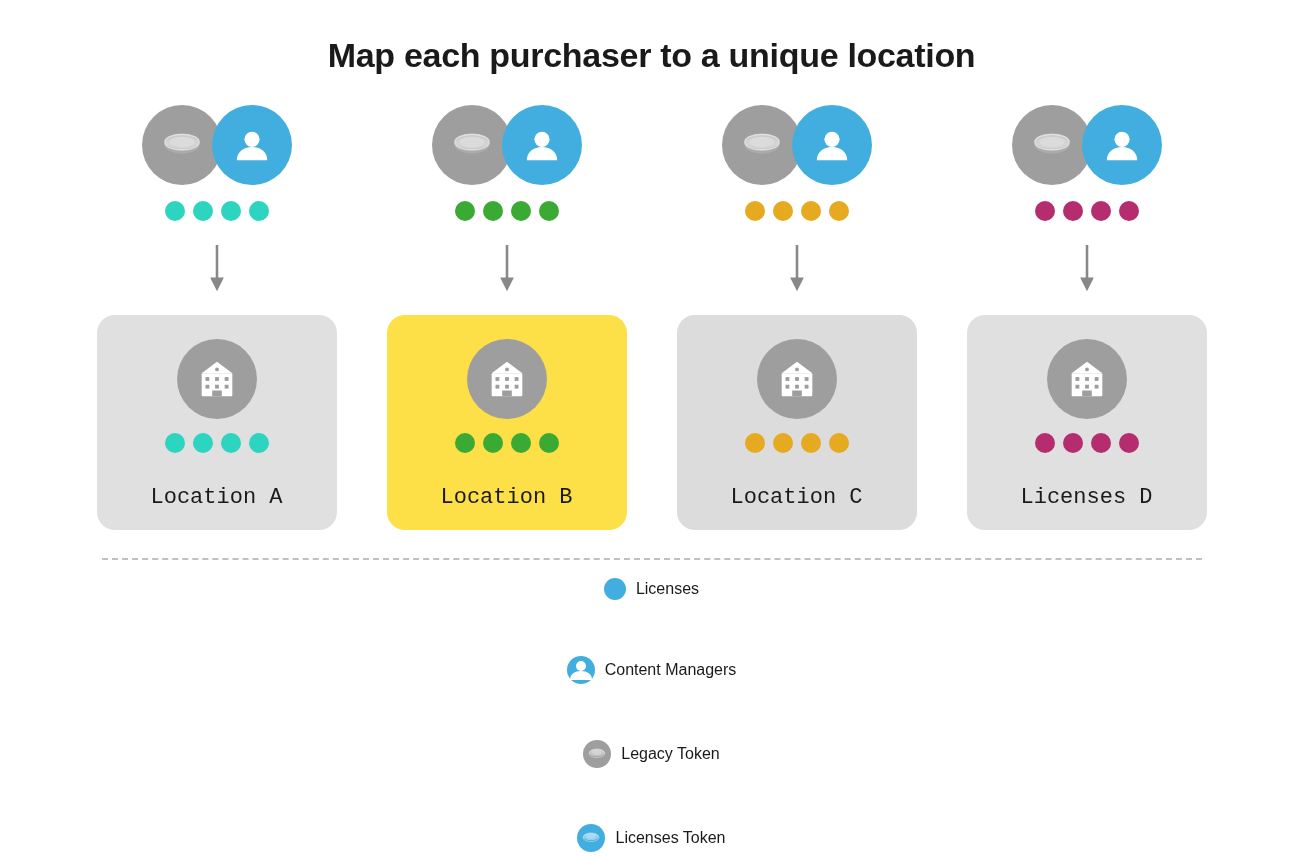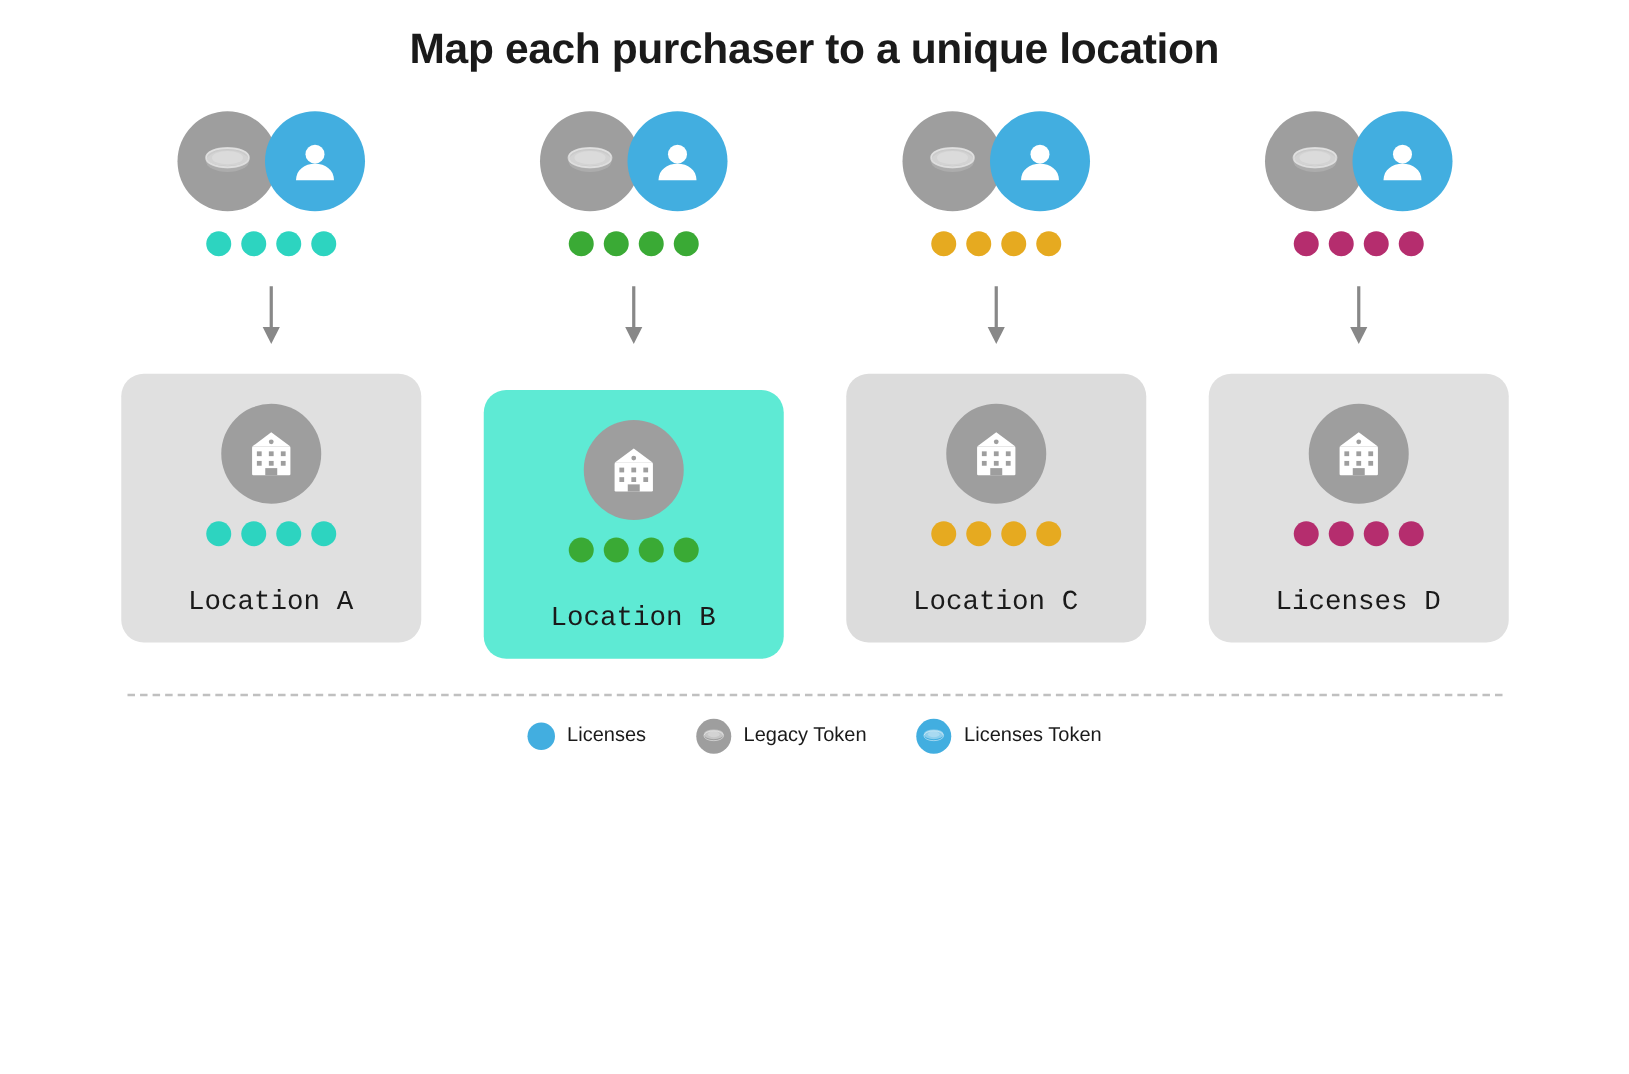--- a/index.html
+++ b/index.html
@@ -11,21 +11,21 @@
       overflow: hidden;
       display: flex;
       flex-direction: column;
       align-items: center;
     }
 
     .page-title {
       font-size: 34px;
       font-weight: 700;
       color: #1a1a1a;
-      margin-top: 20px;
+      margin-top: 36px;
       margin-bottom: 30px;
       text-align: center;
       letter-spacing: -0.3px;
     }
 
     .main-content {
       display: flex;
       flex-direction: column;
       align-items: center;
       width: 100%;
@@ -139,23 +139,23 @@
     .divider {
       width: 1100px;
       border: none;
       border-top: 2px dashed #c0c0c0;
       margin-top: 28px;
       margin-bottom: 18px;
     }
 
     .legend-row {
       display: flex;
-      flex-direction: row;
-      align-items: center;
-      gap: 40px;
+      flex-direction: column;
+      align-items: center;
+      gap: 56px;
       padding: 0 80px;
     }
 
     .legend-item {
       display: flex;
       flex-direction: row;
       align-items: center;
       gap: 10px;
       font-size: 16px;
       color: #1a1a1a;
@@ -170,21 +170,21 @@
       justify-content: center;
       font-size: 14px;
     }
 
     
     .col-a .dot { background: #2dd4c0; }
     .col-a .location-card { background: #e0e0e0; }
     .col-a .card-dots .dot { background: #2dd4c0; }
 
     .col-b .dot { background: #3aaa35; }
-    .col-b .location-card { background: #5eead4; margin-top: 13px; }
+    .col-b .location-card { background: #fde047; }
     .col-b .card-dots .dot { background: #3aaa35; }
 
     .col-c .dot { background: #e6aa20; }
     .col-c .location-card { background: #dcdcdc; }
     .col-c .card-dots .dot { background: #e6aa20; }
 
     .col-d .dot { background: #b52d6e; }
     .col-d .location-card { background: #e0e0e0; }
     .col-d .card-dots .dot { background: #b52d6e; }
 
@@ -434,20 +434,29 @@
 
   <hr class="divider">
 
   <div class="legend-row" id="legend-row">
 
   <div class="legend-item">
     <div class="legend-icon" style="background:#42aee0; width:22px; height:22px;"></div>
     <span>Licenses</span>
   </div>
       <div class="legend-item">
+    <div class="legend-icon" style="background:#42aee0; width:28px; height:28px;">
+      <svg viewBox="0 0 28 28" fill="none" width="28" height="28">
+        <circle cx="14" cy="10" r="5" fill="white"></circle>
+        <path d="M3 24c0-6.075 4.925-9 11-9s11 2.925 11 9" fill="white"></path>
+      </svg>
+    </div>
+    <span>Content Managers</span>
+  </div>
+      <div class="legend-item">
     <div class="legend-icon" style="background:#9e9e9e; width:28px; height:28px; border-radius:50%;">
       <svg viewBox="0 0 28 28" fill="none" width="22" height="22">
         <ellipse cx="14" cy="12" rx="10" ry="5" fill="rgba(255,255,255,0.4)"></ellipse>
         <ellipse cx="14" cy="13.5" rx="10" ry="5" stroke="rgba(255,255,255,0.5)" stroke-width="1" fill="none"></ellipse>
         <ellipse cx="14" cy="12" rx="6" ry="3" fill="rgba(255,255,255,0.25)"></ellipse>
       </svg>
     </div>
     <span>Legacy Token</span>
   </div>
       <div class="legend-item">

